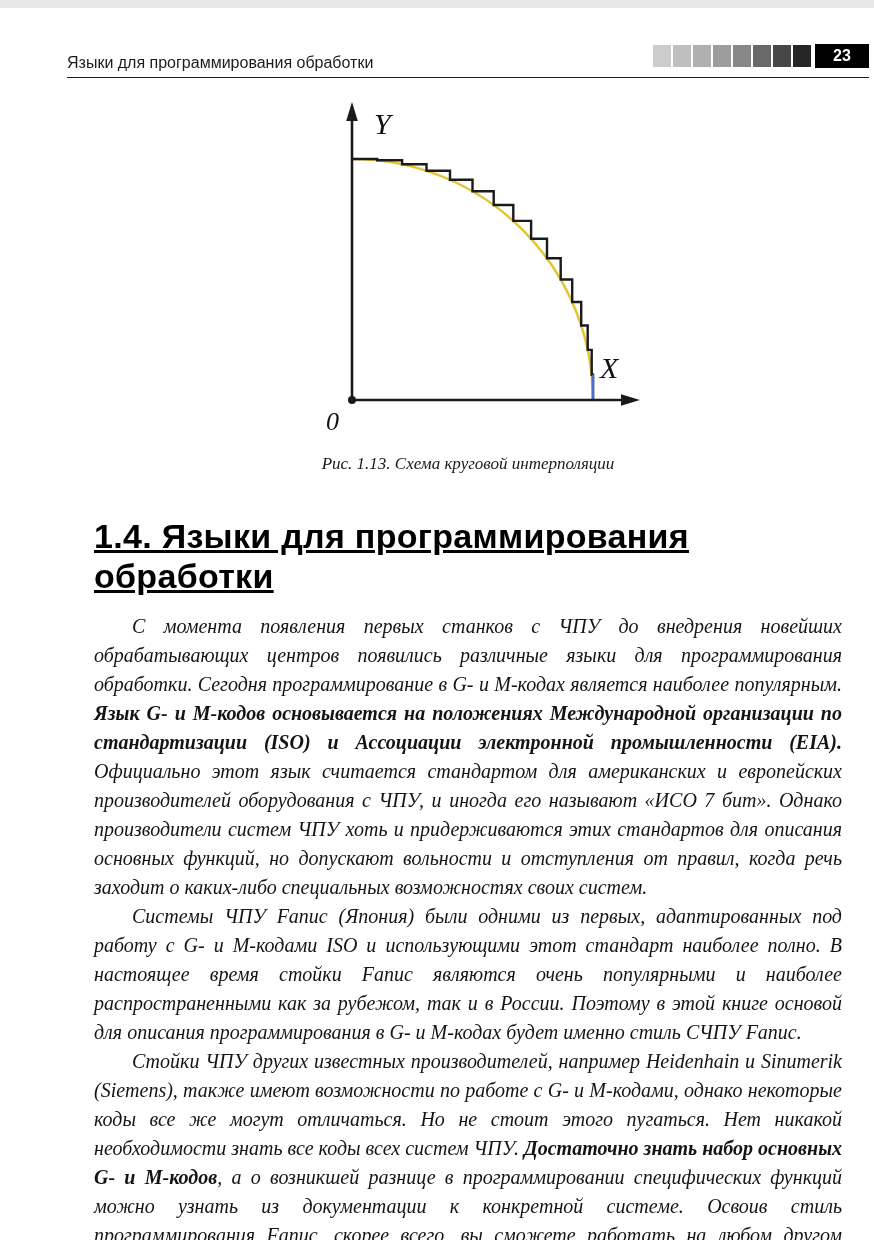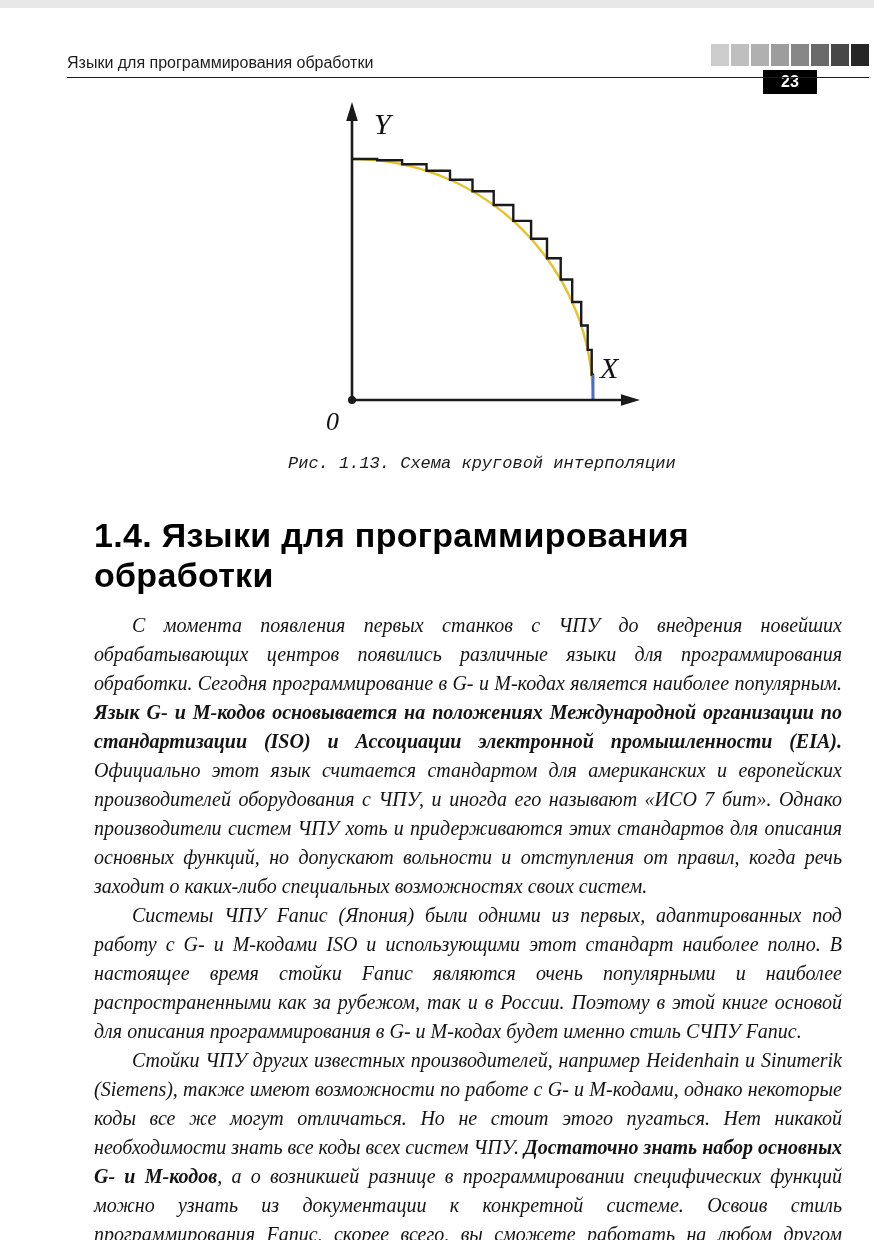--- a/index.html
+++ b/index.html
@@ -26,21 +26,20 @@
     font-family: "Liberation Sans", sans-serif;
     font-size: 16px;
     color: #1c1c1c;
   }
   .header-right {
     position: absolute;
     right: 0; top: 0;
     display: flex;
     align-items: center;
     gap: 4px;
-    flex-direction: column;
   }
   .hblocks { display: flex; gap: 2px; }
   .hblock { display: inline-block; width: 18px; height: 22px; }
   .page-num {
     display: inline-flex;
     align-items: center;
     justify-content: center;
     width: 54px; height: 24px;
     background: #000000;
     color: #ffffff;
@@ -62,35 +61,36 @@
   }
   .axis-label {
     font-family: "Liberation Serif", serif;
     font-style: italic;
     font-size: 30px;
     fill: #111111;
   }
   .axis-label.origin { font-size: 26px; }
   figcaption {
     margin-top: 16px;
-    font-family: Liberation Mono, monospace;
+    font-family: Liberation Serif, serif;
     font-style: italic;
     font-size: 17px;
     color: #1a1a1a;
     white-space: nowrap;
   }
   
   h1.section-heading {
     margin: 42px 63px 16px 63px;
     font-family: "Liberation Sans", sans-serif;
     font-weight: 700;
     font-size: 34px;
     line-height: 1.18;
     letter-spacing: 0.3px;
     color: #000000;
+    text-decoration: underline;
   }
   
   .body-text {
     margin: 0 63px;
     font-size: 20px;
     line-height: 29px;
     text-align: justify;
   }
   .body-text p.para {
     margin: 0;

